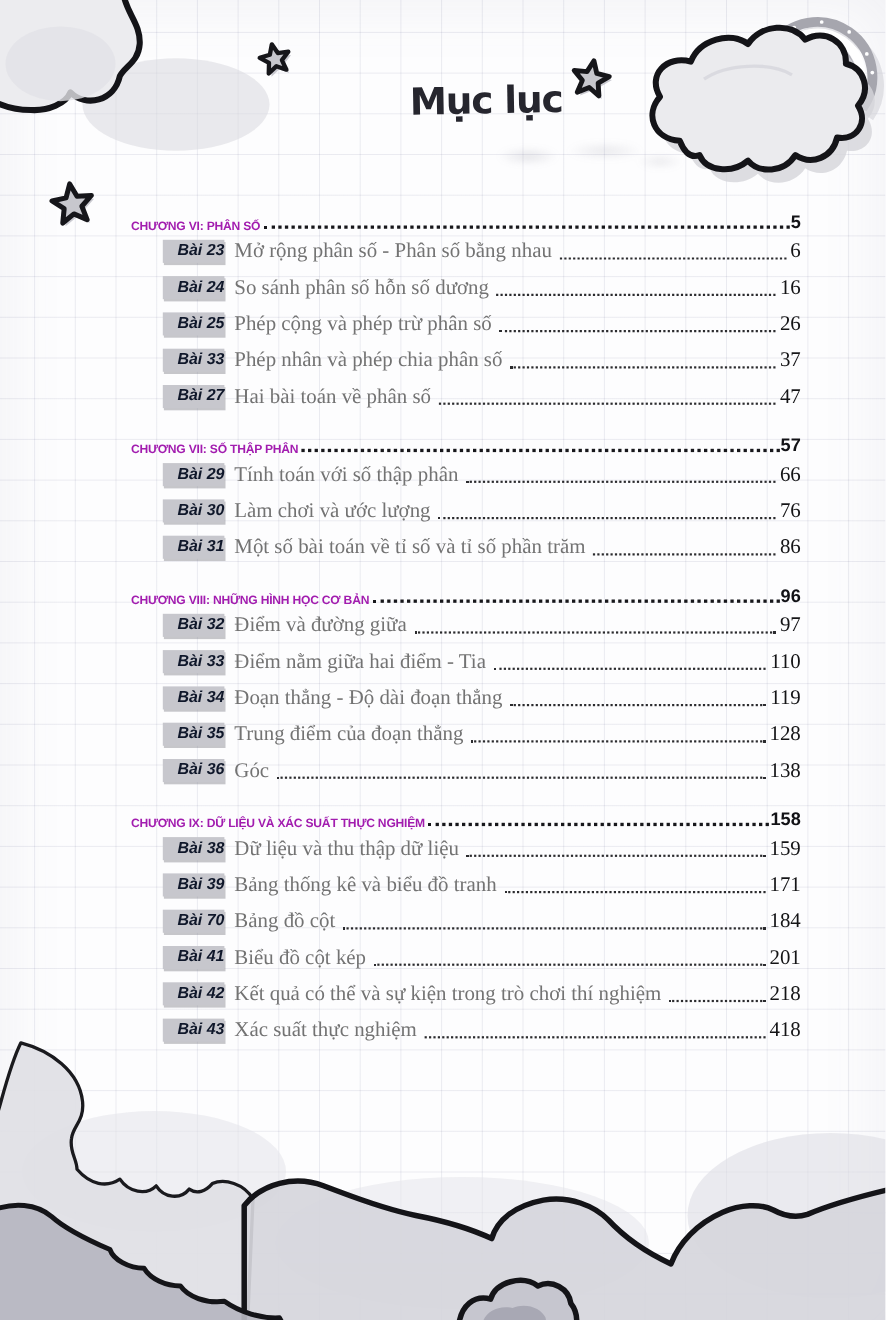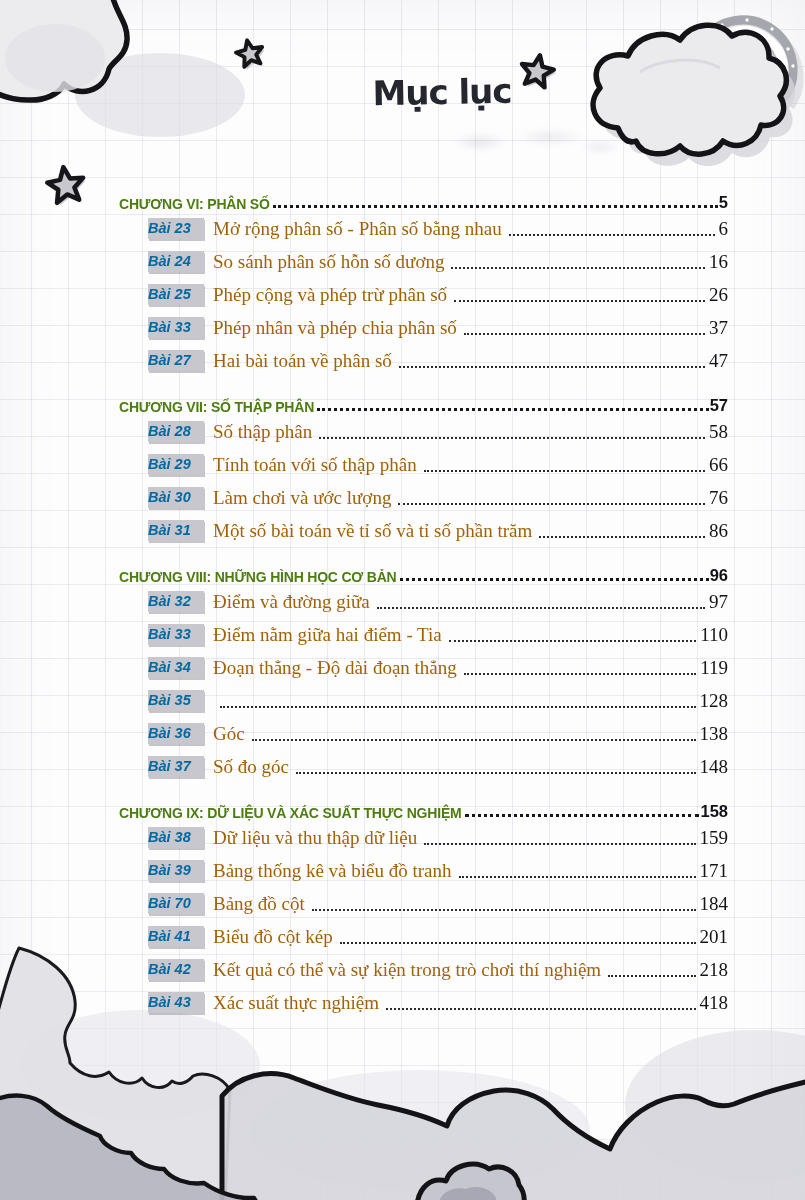--- a/index.html
+++ b/index.html
@@ -40,38 +40,38 @@
     transform:translateX(-50%) rotate(-1deg);
     font-family:"DejaVu Sans",sans-serif;
     font-weight:bold;font-size:34px;letter-spacing:-1px;
     color:#26262e;margin:0;white-space:nowrap;
   }
   #toc{position:absolute;left:119px;top:187px;width:609px;}
   .chapter + .chapter{margin-top:13px;}
   .chead{display:flex;align-items:flex-end;height:25px;}
   .ctitle{
     font-family:"Liberation Sans","DejaVu Sans",sans-serif;
-    font-weight:bold;font-size:14px;letter-spacing:-0.2px;
-    white-space:nowrap;color:#4d7c0f;
+    font-weight:bold;font-size:11px;letter-spacing:-0.2px;
+    white-space:nowrap;color:#a21caf;
   }
   .cdots{flex:1;border-bottom:3px dotted #17171b;margin:0 1px 4px 3px;}
   .cpage{
     font-family:"Liberation Sans","DejaVu Sans",sans-serif;
     font-weight:bold;font-size:16.5px;color:#121216;
   }
   .lrow{display:flex;align-items:center;height:33px;padding-left:29px;}
   .badge{
     width:56px;flex:0 0 56px;margin-right:9px;
     background:#c7c7cd;
     font-family:"Liberation Sans","DejaVu Sans",sans-serif;
     font-weight:bold;font-style:italic;font-size:14.5px;
-    text-align:left;padding:2px 0 3px;color:#0369a1;
+    text-align:right;padding:2px 0 3px;color:#0f172a;
     box-shadow:1px 2px 0 rgba(130,130,140,0.45);
   }
-  .ltitle{font-size:19px;white-space:nowrap;color:#a16207;}
+  .ltitle{font-size:19px;white-space:nowrap;color:#737373;}
   .dots{flex:1;border-bottom:2px dotted #2b2b2e;margin:13px 4px 0 7px;}
   .pnum{font-size:19px;color:#141416;}
 </style>
 </head>
 <body>
 
 <div class="gridbg"></div>
 
 <svg class="svg-topleft" width="250" height="150" viewBox="0 0 250 150">
   <ellipse cx="160" cy="95" rx="85" ry="42" fill="#d9d9df" opacity="0.55"></ellipse>
@@ -189,26 +189,20 @@
         <span class="pnum">47</span>
       </div>
     </section>
     <section class="chapter">
       <div class="chead">
         <span class="ctitle">CHƯƠNG VII: SỐ THẬP PHÂN</span>
         <span class="cdots"></span>
         <span class="cpage">57</span>
       </div>
       <div class="lrow">
-        <span class="badge">Bài 28</span>
-        <span class="ltitle">Số thập phân</span>
-        <span class="dots"></span>
-        <span class="pnum">58</span>
-      </div>
-      <div class="lrow">
         <span class="badge">Bài 29</span>
         <span class="ltitle">Tính toán với số thập phân</span>
         <span class="dots"></span>
         <span class="pnum">66</span>
       </div>
       <div class="lrow">
         <span class="badge">Bài 30</span>
         <span class="ltitle">Làm chơi và ước lượng</span>
         <span class="dots"></span>
         <span class="pnum">76</span>
@@ -239,35 +233,30 @@
         <span class="pnum">110</span>
       </div>
       <div class="lrow">
         <span class="badge">Bài 34</span>
         <span class="ltitle">Đoạn thẳng - Độ dài đoạn thẳng</span>
         <span class="dots"></span>
         <span class="pnum">119</span>
       </div>
       <div class="lrow">
         <span class="badge">Bài 35</span>
+        <span class="ltitle">Trung điểm của đoạn thẳng</span>
         <span class="dots"></span>
         <span class="pnum">128</span>
       </div>
       <div class="lrow">
         <span class="badge">Bài 36</span>
         <span class="ltitle">Góc</span>
         <span class="dots"></span>
         <span class="pnum">138</span>
       </div>
-      <div class="lrow">
-        <span class="badge">Bài 37</span>
-        <span class="ltitle">Số đo góc</span>
-        <span class="dots"></span>
-        <span class="pnum">148</span>
-      </div>
     </section>
     <section class="chapter">
       <div class="chead">
         <span class="ctitle">CHƯƠNG IX: DỮ LIỆU VÀ XÁC SUẤT THỰC NGHIỆM</span>
         <span class="cdots"></span>
         <span class="cpage">158</span>
       </div>
       <div class="lrow">
         <span class="badge">Bài 38</span>
         <span class="ltitle">Dữ liệu và thu thập dữ liệu</span>

